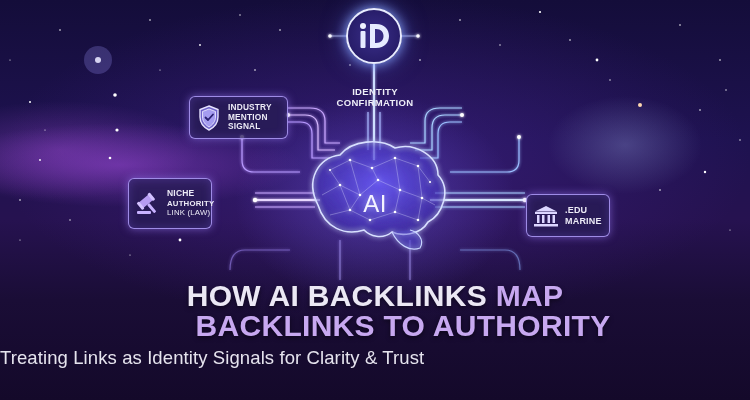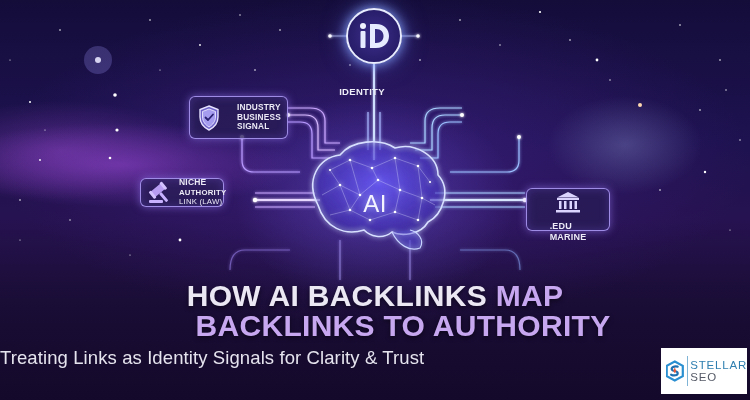--- a/index.html
+++ b/index.html
@@ -18,34 +18,34 @@
   .stars { position: absolute; inset: 0; }
   svg.layer { position: absolute; left: 0; top: 0; }
 
   .node-box {
     position: absolute; box-sizing: border-box;
     border: 1.5px solid rgba(180,160,255,0.85);
     border-radius: 6px;
     background: rgba(40,28,85,0.78);
     box-shadow: 0 0 8px rgba(160,130,255,0.55), inset 0 0 10px rgba(120,90,220,0.3);
     display: flex; align-items: center; gap: 6px; padding: 0 6px;
-    color: #eceaf6; font-weight: bold; font-size: 8.3px; line-height: 9.8px; letter-spacing: 0.2px; justify-content: space-between;
+    color: #eceaf6; font-weight: bold; font-size: 8.3px; line-height: 9.8px; letter-spacing: 0.2px;
   }
   .node-box .icon { width: 26px; height: 26px; flex: 0 0 26px; display: flex; align-items: center; justify-content: center; }
   .node-box .label span { display: block; }
 
   .id-badge {
     position: absolute; left: 346px; top: 8px; width: 56px; height: 56px; border-radius: 50%;
     box-sizing: border-box; border: 2px solid #e8ecff;
     background: radial-gradient(circle, #3a2f8a 0%, #281d6a 70%);
     box-shadow: 0 0 12px rgba(140,170,255,0.9), 0 0 24px rgba(110,130,255,0.55);
     display: flex; align-items: center; justify-content: center;
   }
   .id-text {
-    position: absolute; left: 287px; top: 86px; width: 150px; text-align: center;
+    position: absolute; left: 300px; top: 86px; width: 150px; text-align: center;
     color: #eeeef8; font-weight: bold; font-size: 9.5px; line-height: 11px; letter-spacing: 0.3px;
   }
   .ai-label {
     position: absolute; left: 352px; top: 190px; width: 46px; text-align: center;
     color: #f4f4ff; font-weight: normal; font-size: 24px; letter-spacing: 0.5px;
     text-shadow: 0 0 8px rgba(200,210,255,0.9);
   }
   .title {
     position: absolute; left: 0; width: 750px; text-align: center;
     font-weight: bold; font-size: 30px; line-height: 33px; letter-spacing: 0.3px;
@@ -219,58 +219,59 @@
 
   <div class="id-badge">
     <svg width="34" height="30" viewBox="0 0 34 30">
       <circle cx="6" cy="5" r="3" fill="#f0f2ff"></circle>
       <rect x="3.5" y="10" width="5" height="17" rx="1" fill="#e6ebff"></rect>
       <path d="M13 3 H19 C28 3 32 9 32 15 C32 21 28 27 19 27 H13 Z M18 8 V22 H19 C24 22 26.5 19 26.5 15 C26.5 11 24 8 19 8 Z" fill="#e6ebff" fill-rule="evenodd"></path>
     </svg>
   </div>
   <div class="id-text">
     <div>IDENTITY</div>
+    <div>CONFIRMATION</div>
   </div>
 
   <div class="node-box" style="left:189px; top:96px; width:99px; height:43px;">
     <div class="icon">
       <svg width="22" height="26" viewBox="0 0 22 26">
         <path d="M11 1 L20 4.5 V12 C20 18 16 22.5 11 25 C6 22.5 2 18 2 12 V4.5 Z" fill="#6f63c9" stroke="#e6e2ff" stroke-width="1.4"></path>
         <path d="M11 4 L17.5 6.5 V12 C17.5 16.5 14.5 20 11 22 C7.5 20 4.5 16.5 4.5 12 V6.5 Z" fill="#a59cf0" stroke="#f2f0ff" stroke-width="0.8"></path>
         <path d="M7.5 12.5 L10 15 L15 9.5" fill="none" stroke="#2a2070" stroke-width="1.8" stroke-linecap="round" stroke-linejoin="round"></path>
       </svg>
     </div>
     <div class="label">
       <span>INDUSTRY</span>
-      <span>BUSINESS</span>
+      <span>MENTION</span>
       <span>SIGNAL</span>
     </div>
   </div>
 
 
-  <div class="node-box" style="left:140px; top:178px; width:84px; height:29px;">
+  <div class="node-box" style="left:128px; top:178px; width:84px; height:51px;">
     <div class="icon">
       <svg width="26" height="24" viewBox="0 0 26 24">
         <g transform="rotate(-40 12 9)">
           <rect x="4" y="5" width="14" height="7" rx="1.5" fill="#b79cf2"></rect>
           <rect x="2.5" y="4" width="3" height="9" rx="1" fill="#d4c2ff"></rect>
           <rect x="16.5" y="4" width="3" height="9" rx="1" fill="#d4c2ff"></rect>
           <rect x="9.5" y="12" width="3" height="11" rx="1" fill="#c8b2ff"></rect>
         </g>
         <rect x="2" y="19" width="14" height="3" rx="1" fill="#c8b2ff"></rect>
       </svg>
     </div>
     <div class="label" style="font-size:7.8px;">
       <span style="font-size:8.5px;">NICHE</span>
       <span style="font-weight:bold;">AUTHORITY</span>
       <span style="font-weight:normal;">LINK (LAW)</span>
     </div>
   </div>
 
-  <div class="node-box" style="left:526px; top:188px; width:84px; height:43px;flex-direction:column;">
+  <div class="node-box" style="left:526px; top:194px; width:84px; height:43px;">
     <div class="icon">
       <svg width="26" height="22" viewBox="0 0 26 22" fill="#dcd6ff">
         <path d="M13 1 L24 6.5 H2 Z"></path>
         <rect x="2" y="7" width="22" height="2"></rect>
         <rect x="4" y="10" width="2.5" height="8"></rect>
           <rect x="9" y="10" width="2.5" height="8"></rect>
         <rect x="14.5" y="10" width="2.5" height="8"></rect>
           <rect x="19.5" y="10" width="2.5" height="8"></rect>
         <rect x="1" y="19" width="24" height="2.5"></rect>
       </svg>
@@ -282,25 +283,13 @@
   </div>
 
   <div class="title title1">
     <span>HOW AI BACKLINKS </span><span class="accent">MAP</span>
   </div>
   <div class="title title2">
     <span class="accent">BACKLINKS TO AUTHORITY</span>
   </div>
   <div class="subtitle">Treating Links as Identity Signals for Clarity &amp; Trust</div>
 
-  <div class="logo">
-    <svg width="24" height="28" viewBox="0 0 24 28">
-      <path d="M12 1 L23 7 V21 L12 27 L1 21 V7 Z" fill="none" stroke="#2a8fd0" stroke-width="3"></path>
-      <path d="M16 8 C11 7 7 9 8 12 C9 15 16 13 16 17 C16 20 11 21 7 19" fill="none" stroke="#1e6fb0" stroke-width="3" stroke-linecap="round"></path>
-      <path d="M12 9 L14 14 L12 17 L10 14 Z" fill="#e85a3a"></path>
-    </svg>
-    <div class="logo-divider"></div>
-    <div class="logo-text">
-      <span>STELLAR</span>
-      <span class="seo">SEO</span>
-    </div>
-  </div>
 </div>
 
 </body></html>

